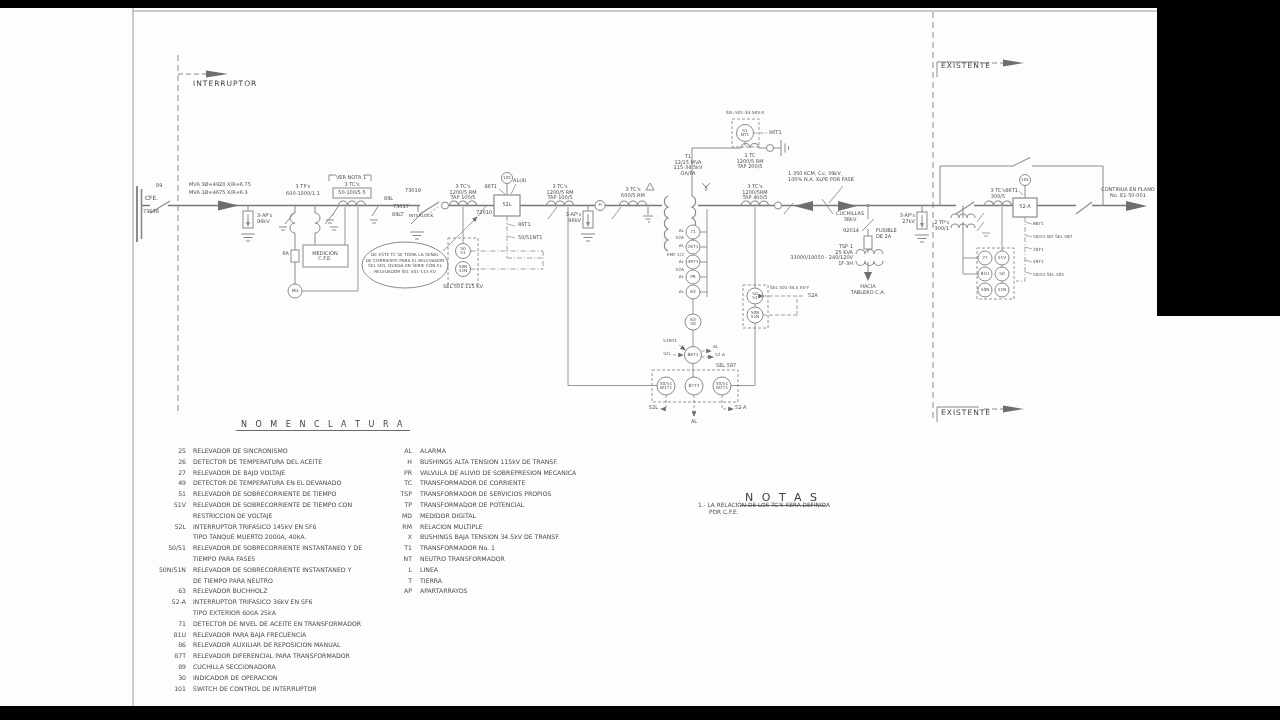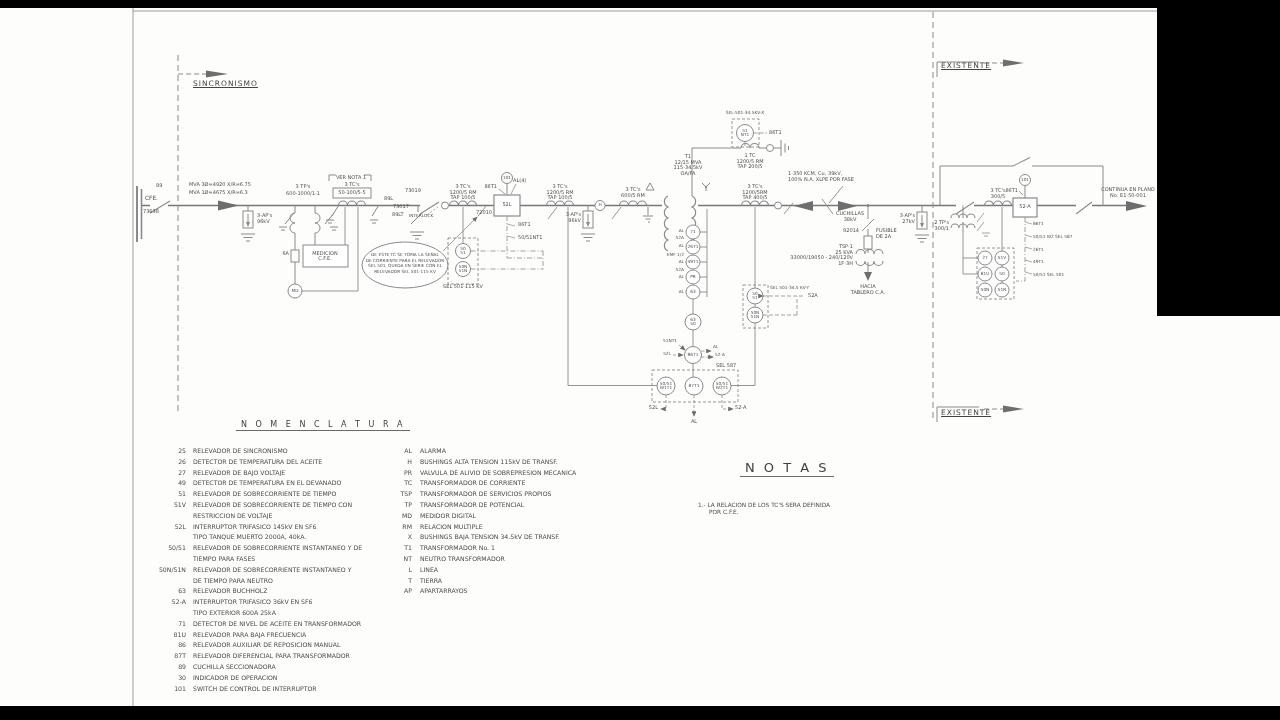--- a/index.html
+++ b/index.html
@@ -7,21 +7,21 @@
          font-family:"DejaVu Sans",sans-serif;}
   #sheet{position:absolute;left:0;top:8px;width:1280px;height:698px;background:#fdfdfc;}
   #blackR{position:absolute;left:1157px;top:8px;width:123px;height:308px;background:#000;}
   svg{position:absolute;left:0;top:0;}
   .lb{position:absolute;font-size:5.8px;color:#4f4f4f;white-space:pre-line;line-height:1.12;z-index:5;}
   .c{transform:translateX(-50%);text-align:center;}
   .r{transform:translateX(-100%);text-align:right;}
   .cc{transform:translate(-50%,-50%);text-align:center;line-height:1.02;}
   .t4{font-size:4.3px;}
   .t5{font-size:5px;}
-  .t7{font-size:7.5px;letter-spacing:1px;color:#444;text-decoration:underline;}
+  .t7{font-size:7.5px;letter-spacing:1px;color:#444;}
   .pre{white-space:pre;}
   .ttl{position:absolute;font-size:8px;letter-spacing:3px;color:#3f3f3f;
        border-bottom:1px solid #6a6a6a;padding:0 5px 1px 5px;z-index:5;}
   .ncol{position:absolute;font-size:6.2px;color:#4a4a4a;line-height:10.8px;z-index:5;}
   .nrow{display:flex;}
   .term{width:38px;text-align:right;padding-right:7px;flex:none;}
   .term2{width:22px;text-align:right;padding-right:8px;flex:none;}
   .desc{white-space:pre-line;}
 </style>
 </head>
@@ -256,21 +256,21 @@
         <path d="M1025,222 l7,2 M1025,235 l7,2 M1025,247 l7,2 M1025,260 l7,2 M1025,272 l7,2" stroke-width=".7"></path>
       </g>
       <g>
         <polygon points="1126,201 1126,211 1147,206" fill="#6e6e6e" stroke="none"></polygon>
       </g>
     </g>
   </svg>
 
   <div id="blackR"></div>
 
-  <span class="lb t7" style="left:193px;top:80px">SINCRONISMO</span>
+  <span class="lb t7" style="left:193px;top:80px">INTERRUPTOR</span>
   <span class="lb t7" style="left:941px;top:62px">EXISTENTE</span>
   <span class="lb t7" style="left:941px;top:409px">EXISTENTE</span>
   <span class="lb c t5" style="left:1128px;top:187px">CONTINUA EN PLANO
 No. E1-50-001</span>
 
   <span class="lb" style="left:145px;top:195px">CFE.</span>
   <span class="lb t5" style="left:156px;top:183px">89</span>
   <span class="lb t5" style="left:143px;top:209px">73638</span>
   <span class="lb t5" style="left:189px;top:182px">MVA 3Ø=4920 X/R=6.75</span>
   <span class="lb t5" style="left:189px;top:189.5px">MVA 1Ø=4675 X/R=6.3</span>
@@ -546,16 +546,16 @@
     <div class="nrow">
         <span class="term2">T</span>
         <span class="desc">TIERRA</span>
       </div>
     <div class="nrow">
         <span class="term2">AP</span>
         <span class="desc">APARTARRAYOS</span>
       </div>
   </div>
 
-  <div class="ttl" style="left:740px;top:460px;font-size:13px;letter-spacing:2.5px">N O T A S</div>
+  <div class="ttl" style="left:740px;top:491px;font-size:11px;letter-spacing:2.5px">N O T A S</div>
   <span class="lb pre" style="left:698px;top:502px;line-height:1.25">1.- LA RELACION DE LOS TC'S SERA DEFINIDA
       POR C.F.E.</span>
 </div>
 
 </body></html>

